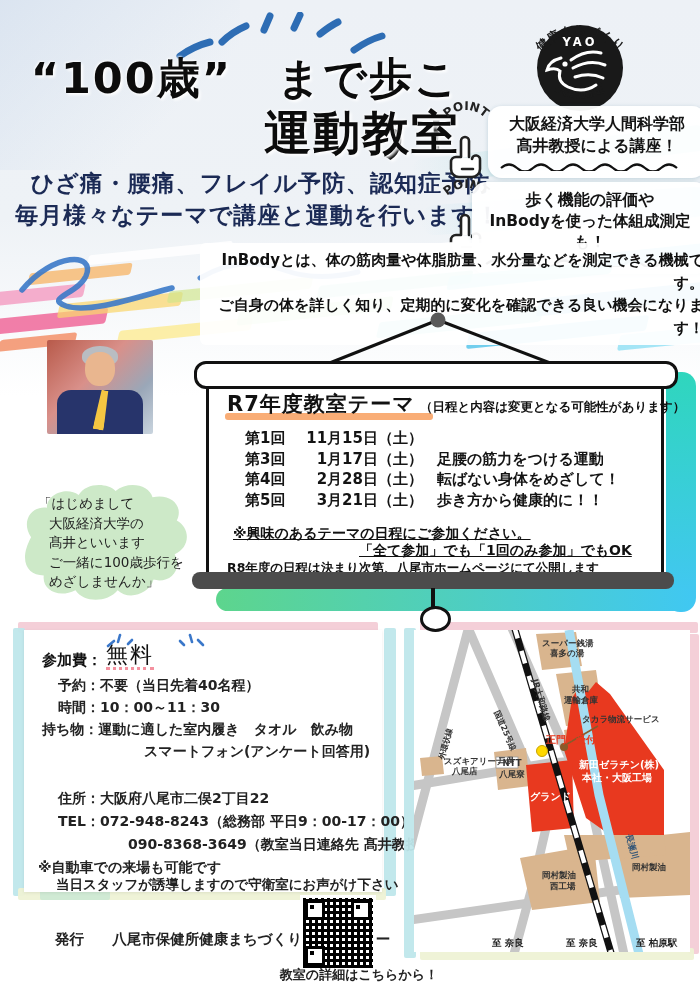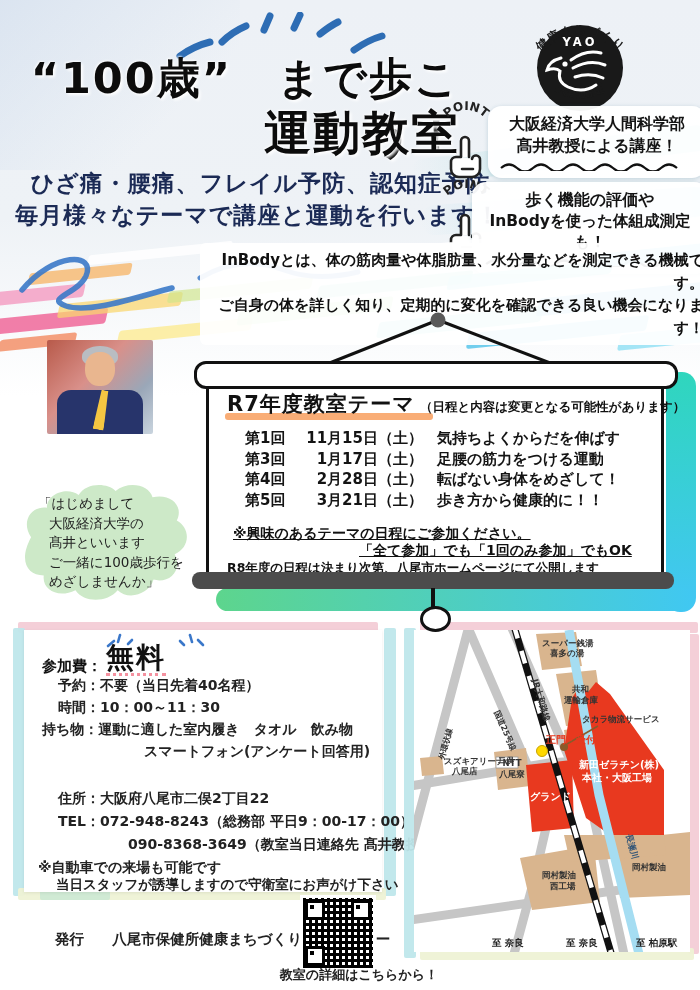--- a/index.html
+++ b/index.html
@@ -142,21 +142,20 @@
   <div class="abs board-body" style="left:206px;top:379px;width:452px;height:199px;z-index:1">
     <div class="abs" style="left:16px;top:31px;width:208px;height:7px;background:#f9ad76;border-radius:3px"></div>
     <div class="abs" style="left:18px;top:8px;white-space:nowrap">
       <span style="font-size:21px;font-weight:800;letter-spacing:1px">R7年度教室テーマ</span>
       <span style="font-size:12.5px;font-weight:600">（日程と内容は変更となる可能性があります）</span>
     </div>
     <div class="abs" style="left:36px;top:46px;width:400px">
       <div class="sched-row">
           <span>第1回</span>
           <span class="dt">11月15日（土）</span>
-          <span>気持ちよくからだを伸ばす</span>
         </div>
       <div class="sched-row">
           <span>第3回</span>
           <span class="dt">1月17日（土）</span>
           <span>足腰の筋力をつける運動</span>
         </div>
       <div class="sched-row">
           <span>第4回</span>
           <span class="dt">2月28日（土）</span>
           <span>転ばない身体をめざして！</span>
@@ -195,21 +194,21 @@
 
   <div class="washi" style="left:18px;top:622px;width:360px;height:11px;background:#f3ccd6"></div>
   <div class="washi" style="left:13px;top:628px;width:12px;height:268px;background:#bfe7eb"></div>
   <div class="washi" style="left:384px;top:628px;width:12px;height:268px;background:#bfe7eb"></div>
   <div class="washi" style="left:18px;top:888px;width:368px;height:12px;background:#eef2d5"></div>
   <div class="washi" style="left:40px;top:888px;width:70px;height:12px;background:#cde9d4"></div>
 
   <div class="abs" style="left:24px;top:630px;width:358px;height:262px;background:#fff;box-shadow:0 1px 3px rgba(0,0,0,.08)">
     <div class="abs" style="left:18px;top:14px;display:flex;align-items:flex-end;gap:4px">
       <span style="font-size:15px;font-weight:700">参加費：</span>
-      <span style="font-size:28px;font-weight:700;letter-spacing:2px;border-bottom:3px dotted #f4919f;padding-bottom:1px;line-height:1">無料</span>
+      <span style="font-size:22px;font-weight:400;letter-spacing:2px;border-bottom:3px dotted #f4919f;padding-bottom:1px;line-height:1">無料</span>
     </div>
     <svg class="abs" style="left:80px;top:2px" width="30" height="16" viewBox="0 0 30 16">
         <g stroke="#3a77c9" stroke-width="2.6" stroke-linecap="round">
           <line x1="4" y1="14" x2="10" y2="9"></line>
           <line x1="14" y1="10" x2="16" y2="3"></line>
           <line x1="24" y1="12" x2="28" y2="8"></line>
         </g>
       </svg>
     <svg class="abs" style="left:152px;top:2px" width="30" height="16" viewBox="0 0 30 16">
         <g stroke="#3a77c9" stroke-width="2.6" stroke-linecap="round">

